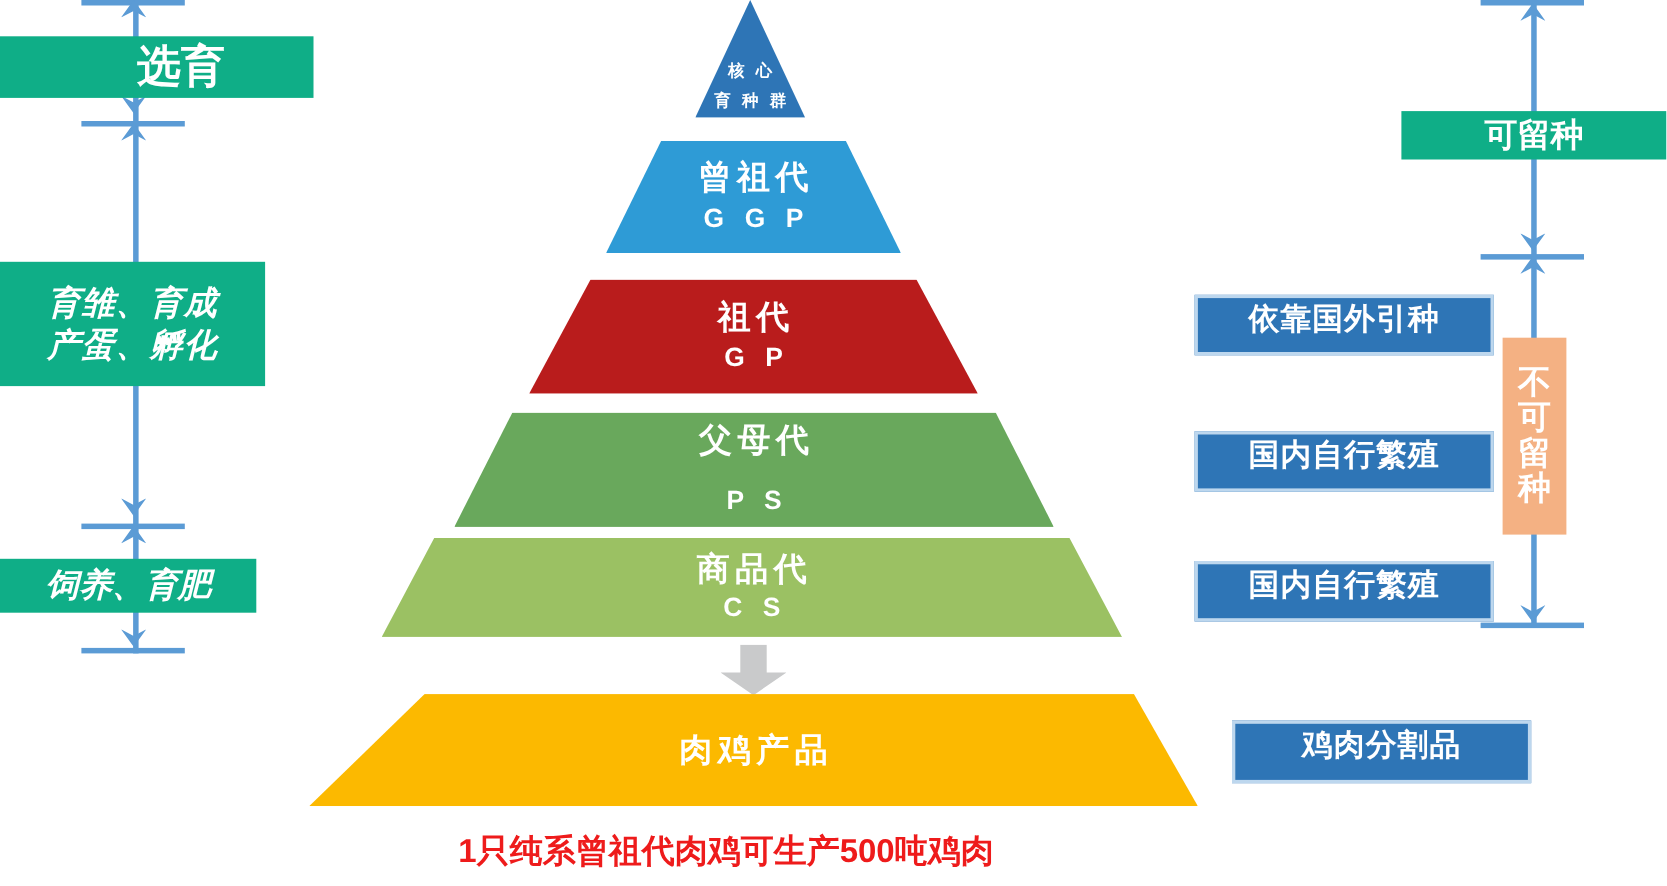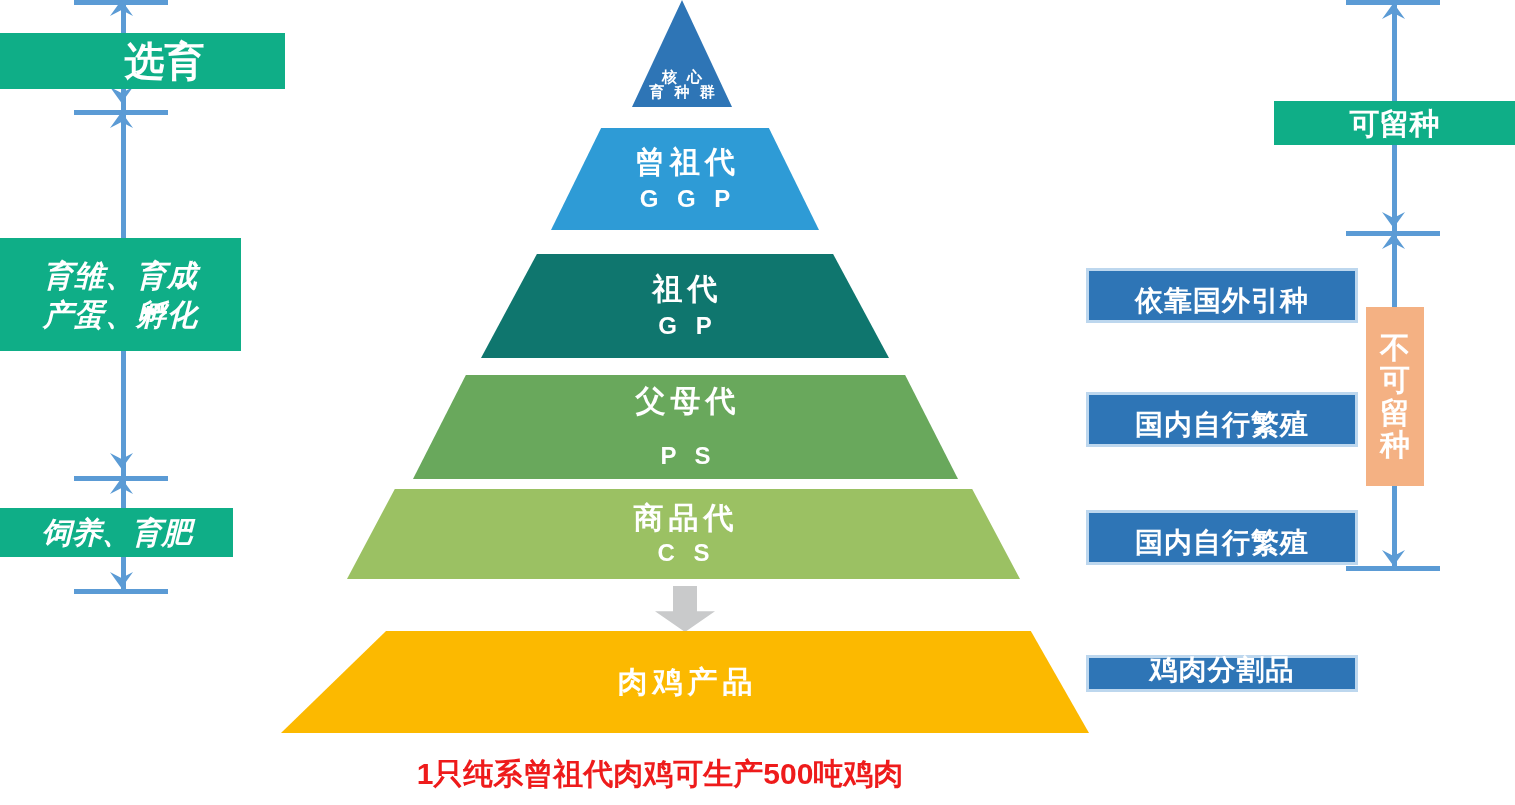--- a/index.html
+++ b/index.html
@@ -48,36 +48,36 @@
   
   #apex {
     left: 632px; top: 0px; width: 100px; height: 107px;
     clip-path: polygon(50% 0%, 100% 100%, 0% 100%);
     background: #2E75B6;
     justify-content: flex-end;
     padding-bottom: 8px;
     box-sizing: border-box;
   }
   #apex .pyr-cn { font-size: 15px; letter-spacing: 3px; text-indent: 3px; }
-  #apex .apex-l1 { margin-bottom: 0; }
+  #apex .apex-l1 { margin-bottom: 12px; }
 
   
   #lvl-ggp {
     left: 551px; top: 128px; width: 268px; height: 102px;
     clip-path: polygon(18.7% 0%, 81.3% 0%, 100% 100%, 0% 100%);
     background: #2E9BD6;
   }
   #lvl-ggp .pyr-cn { font-size: 30px; }
   #lvl-ggp .pyr-en { font-size: 24px; margin-top: 10px; }
 
   
   #lvl-gp {
     left: 481px; top: 254px; width: 408px; height: 104px;
     clip-path: polygon(13.7% 0%, 86.3% 0%, 100% 100%, 0% 100%);
-    background: #0f766e;
+    background: #b91c1c;
   }
   #lvl-gp .pyr-cn { font-size: 30px; }
   #lvl-gp .pyr-en { font-size: 24px; margin-top: 10px; }
 
   
   #lvl-ps {
     left: 413px; top: 375px; width: 545px; height: 104px;
     clip-path: polygon(9.7% 0%, 90.3% 0%, 100% 100%, 0% 100%);
     background: #69A85C;
   }
@@ -135,31 +135,31 @@
   #right-green { left: 1274px; top: 101px; width: 241px; height: 44px; font-size: 30px; }
 
   .blue-box {
     position: absolute;
     background: #2E75B6;
     border: 3px solid #BDD7EE;
     color: #ffffff;
     font-weight: bold;
     font-size: 28px;
     display: flex;
-    align-items: flex-end;
+    align-items: flex-start;
     justify-content: center;
     text-align: center;
     box-sizing: border-box;
     z-index: 5;
     letter-spacing: 1px;
   }
   #blue-1 { left: 1086px; top: 268px; width: 272px; height: 55px; }
   #blue-2 { left: 1086px; top: 392px; width: 272px; height: 55px; }
   #blue-3 { left: 1086px; top: 510px; width: 272px; height: 55px; }
-  #blue-4 { left: 1086px; top: 655px; width: 272px; height: 37px; }
+  #blue-4 { left: 1120px; top: 655px; width: 272px; height: 57px; }
 
   #orange-box {
     position: absolute;
     left: 1366px; top: 307px; width: 58px; height: 179px;
     background: #F4B183;
     color: #ffffff;
     font-weight: bold;
     font-size: 30px;
     display: flex;
     flex-direction: column;

